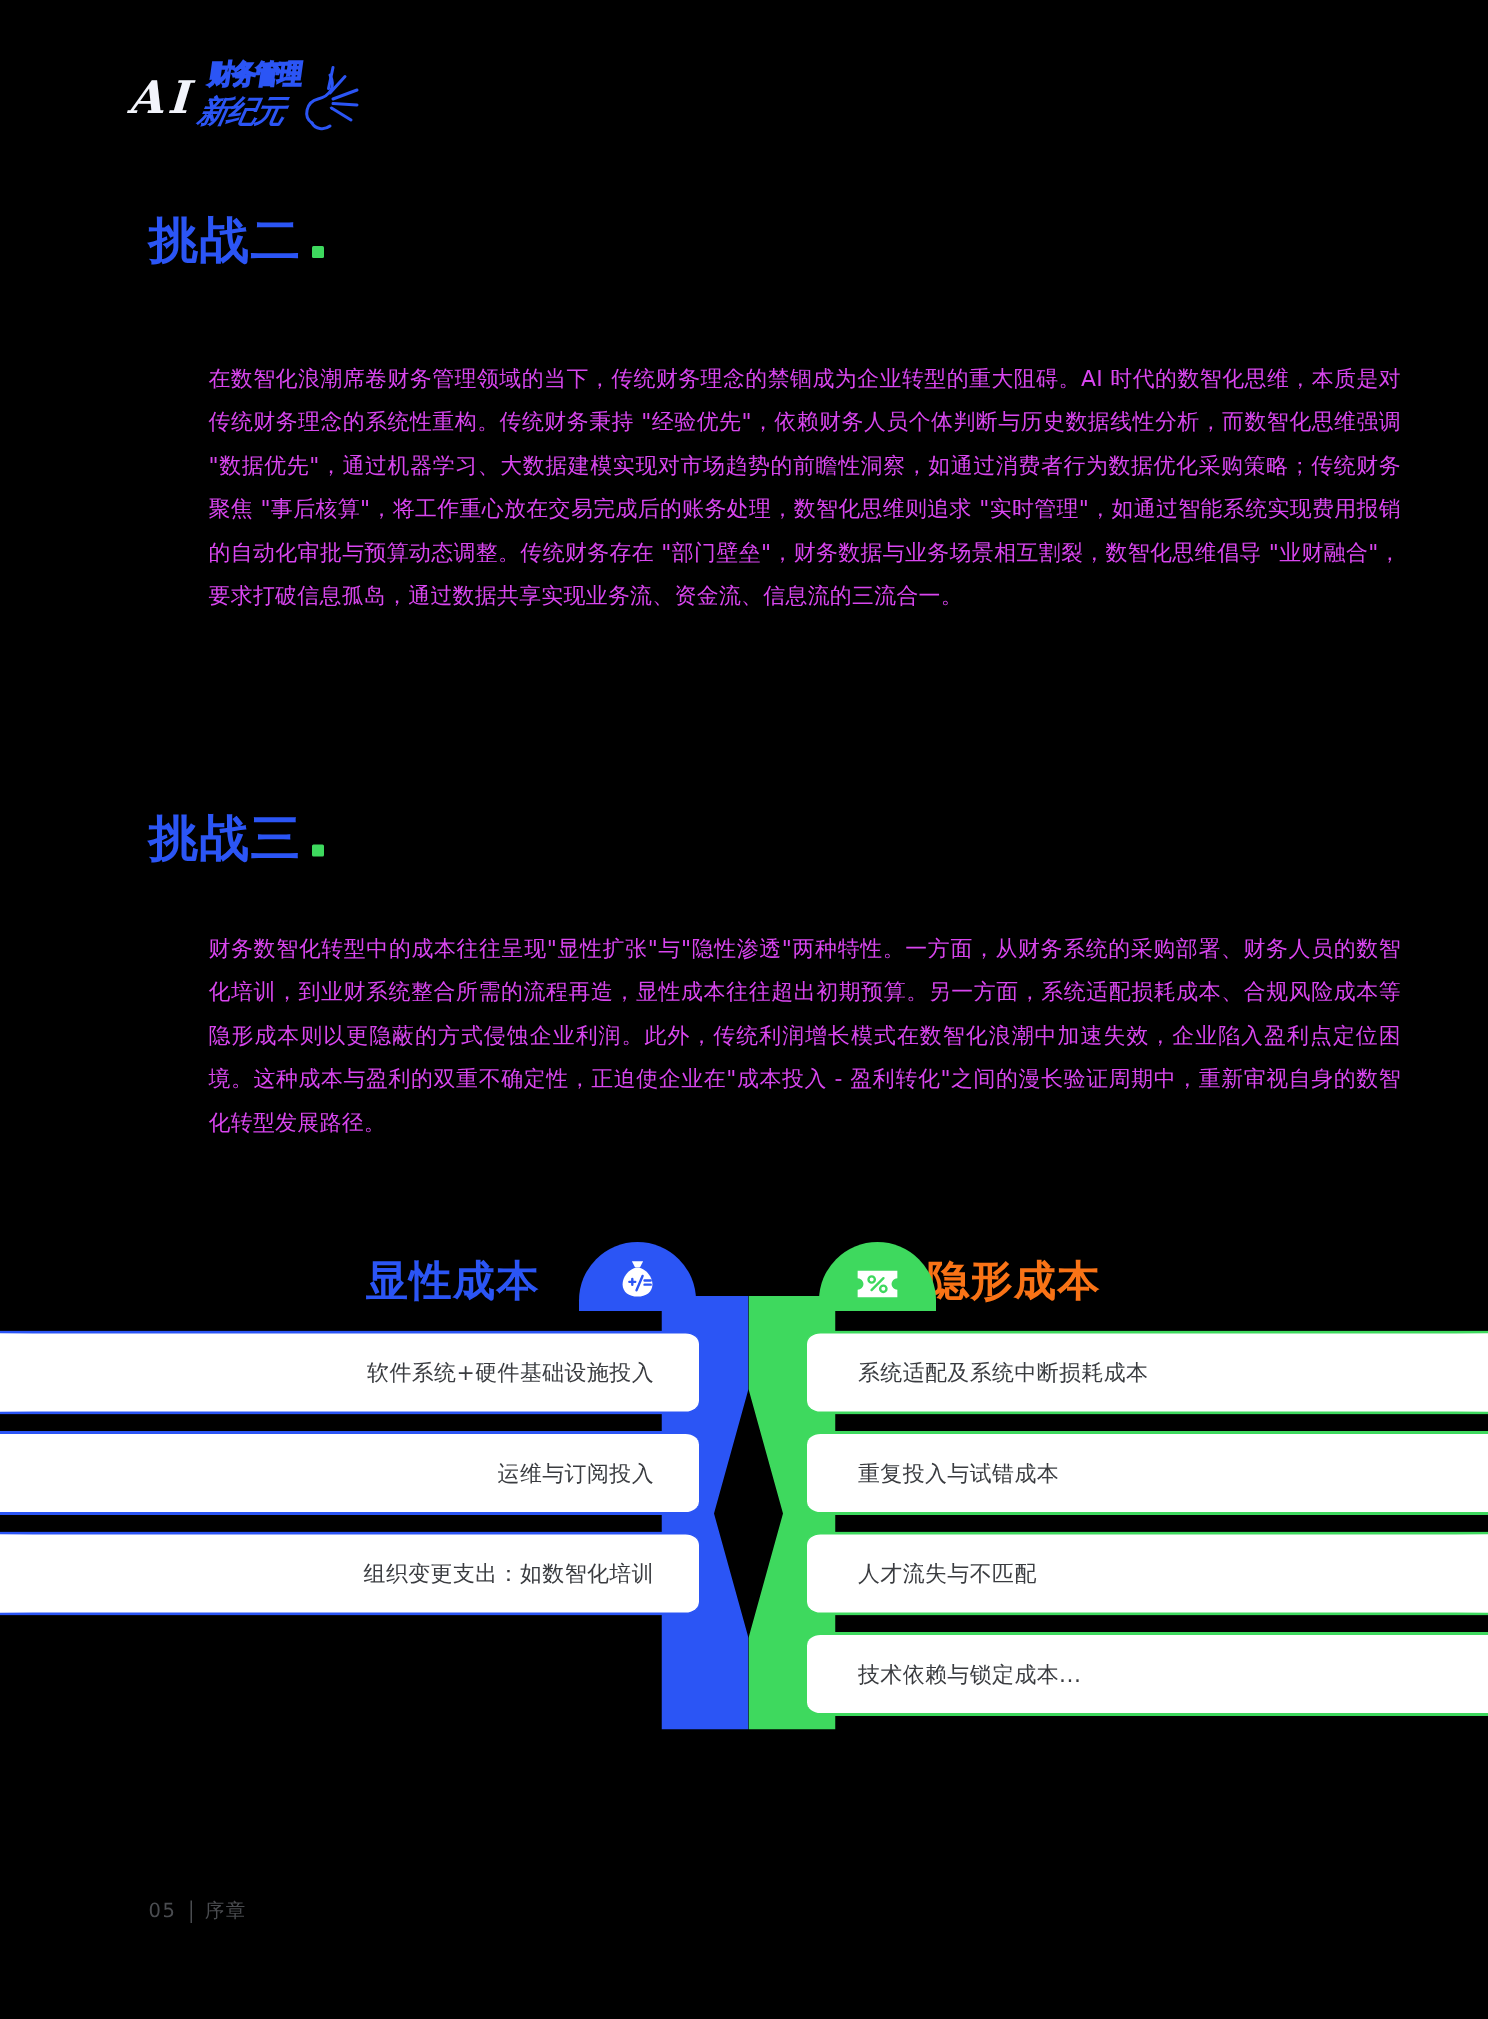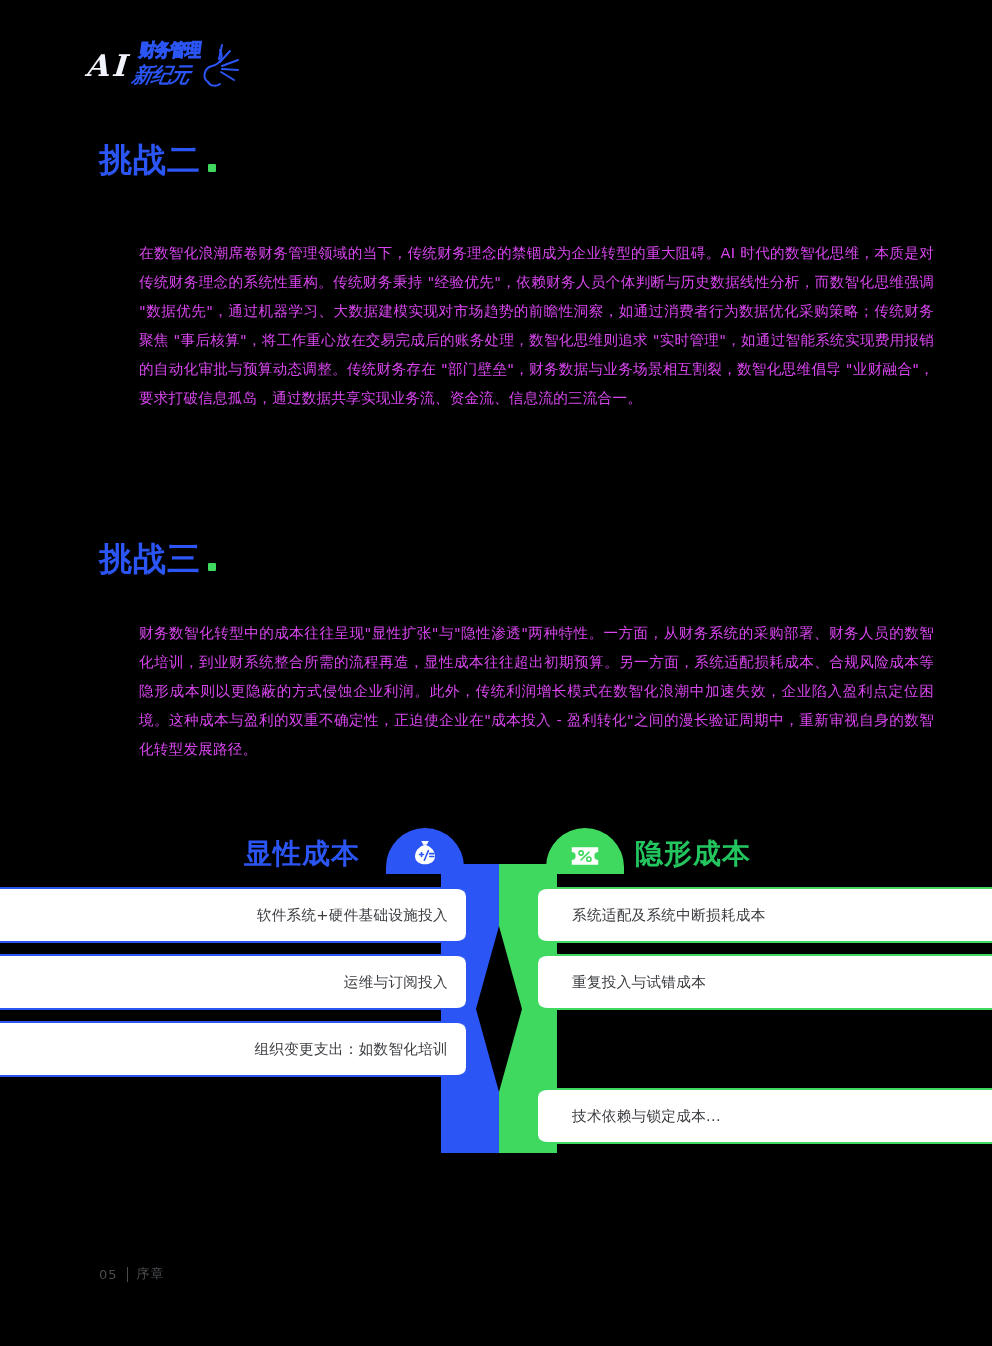--- a/index.html
+++ b/index.html
@@ -145,38 +145,38 @@
   .cap {
     position: absolute;
     top: 840px;
     font-family: "DejaVu Sans", sans-serif;
     font-weight: bold;
     font-size: 28px;
     line-height: 1;
     letter-spacing: 1px;
   }
   .cap.blue  { left: 244px; color: #2b55f5; }
-  .cap.green { left: 635px; color: #22c55e; }
+  .cap.green { left: 618px; color: #f97316; }
 
   
   .row {
     position: absolute;
     height: 56px;
     background: #ffffff;
     display: flex;
     align-items: center;
   }
   .row.left {
     left: 0;
     width: 466px;
     border-top: 2px solid #2b55f5;
     border-bottom: 2px solid #2b55f5;
     border-radius: 0 9px 9px 0;
     justify-content: flex-end;
-    padding-right: 18px;
+    padding-right: 30px;
   }
   .row.right {
     left: 538px;
     width: 454px;
     border-top: 2px solid #3ed95e;
     border-bottom: 2px solid #3ed95e;
     border-radius: 9px 0 0 9px;
     justify-content: flex-start;
     padding-left: 34px;
   }
@@ -286,20 +286,23 @@
     <div class="row left" style="top:193px">
       <span class="row-txt">组织变更支出：如数智化培训</span>
     </div>
 
     <div class="row right" style="top:59px">
       <span class="row-txt">系统适配及系统中断损耗成本</span>
     </div>
     <div class="row right" style="top:126px">
       <span class="row-txt">重复投入与试错成本</span>
     </div>
+    <div class="row right" style="top:193px">
+      <span class="row-txt">人才流失与不匹配</span>
+    </div>
     <div class="row right" style="top:260px">
       <span class="row-txt">技术依赖与锁定成本...</span>
     </div>
 
   </div>
 
   <div class="footer">
     <span>05</span>
     <span class="bar"></span>
     <span>序章</span>

